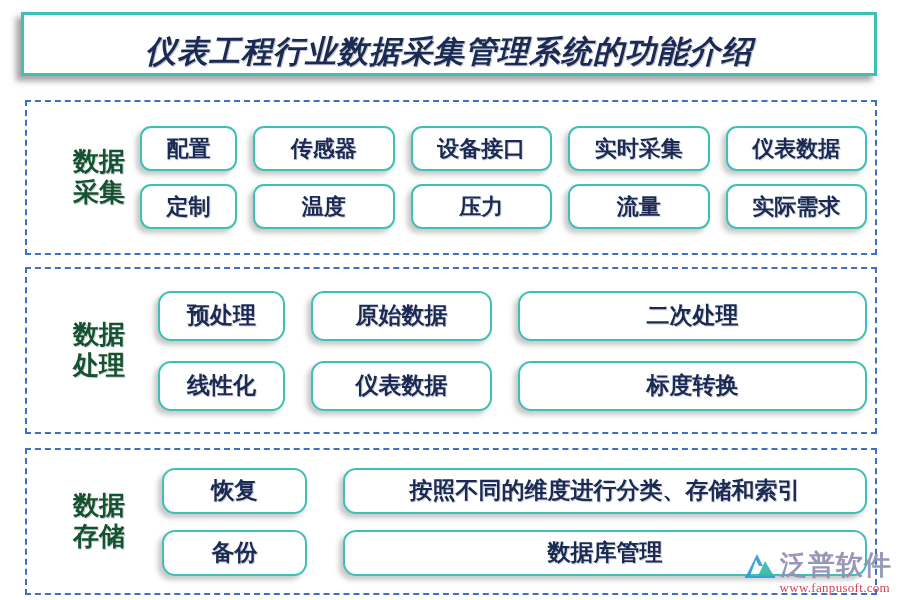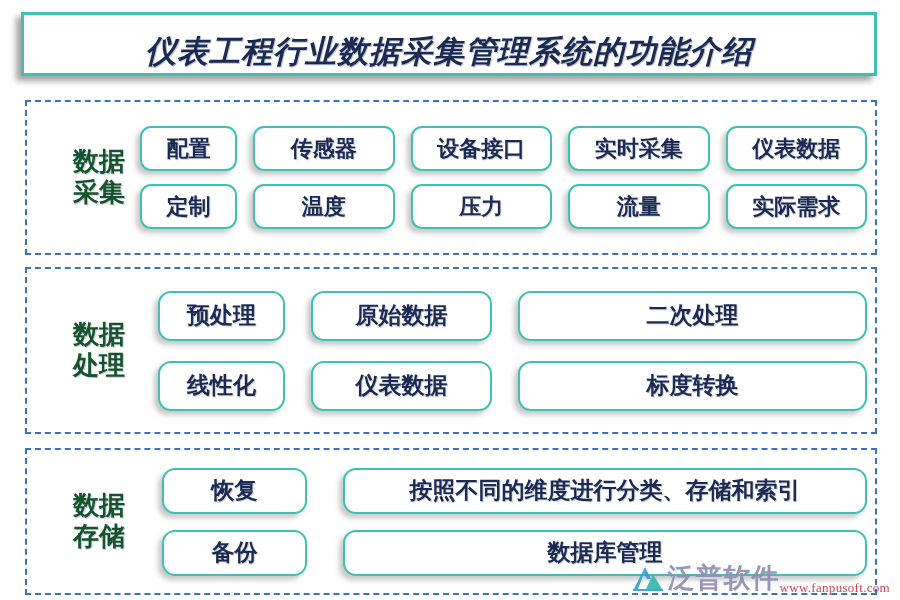--- a/index.html
+++ b/index.html
@@ -128,21 +128,21 @@
   }
   #group-storage .chip.c1 { flex: 0 0 145px; }
   #group-storage .chip.c2 { flex: 1 1 auto; }
 
   
   .watermark {
     position: absolute;
     right: 8px;
     bottom: 4px;
     display: flex;
-    flex-direction: row;
+    flex-direction: column;
     align-items: flex-end;
     pointer-events: none;
     opacity: 0.92;
   }
   .wm-top {
     display: flex;
     align-items: center;
     gap: 3px;
   }
   .wm-mark { display: block; }

